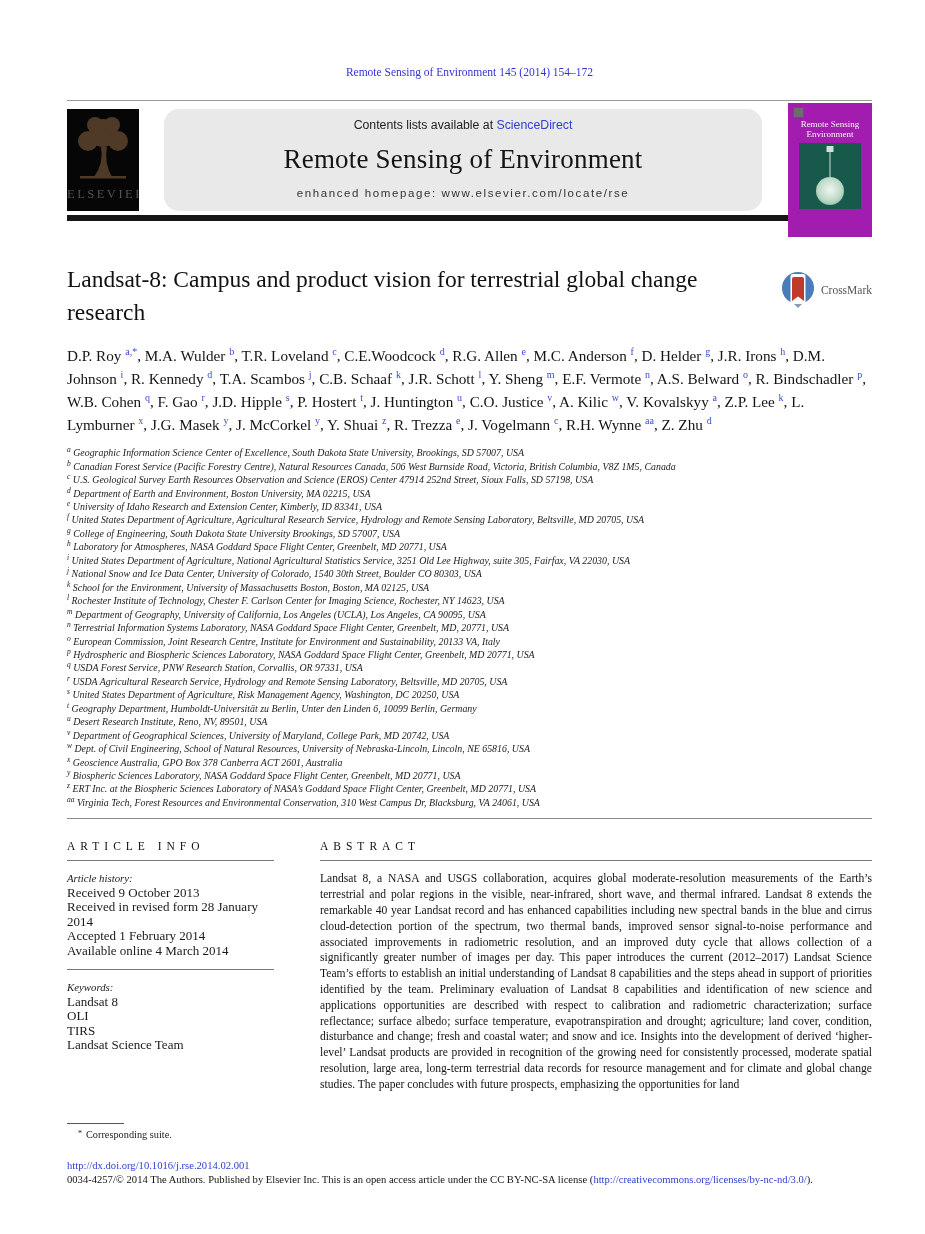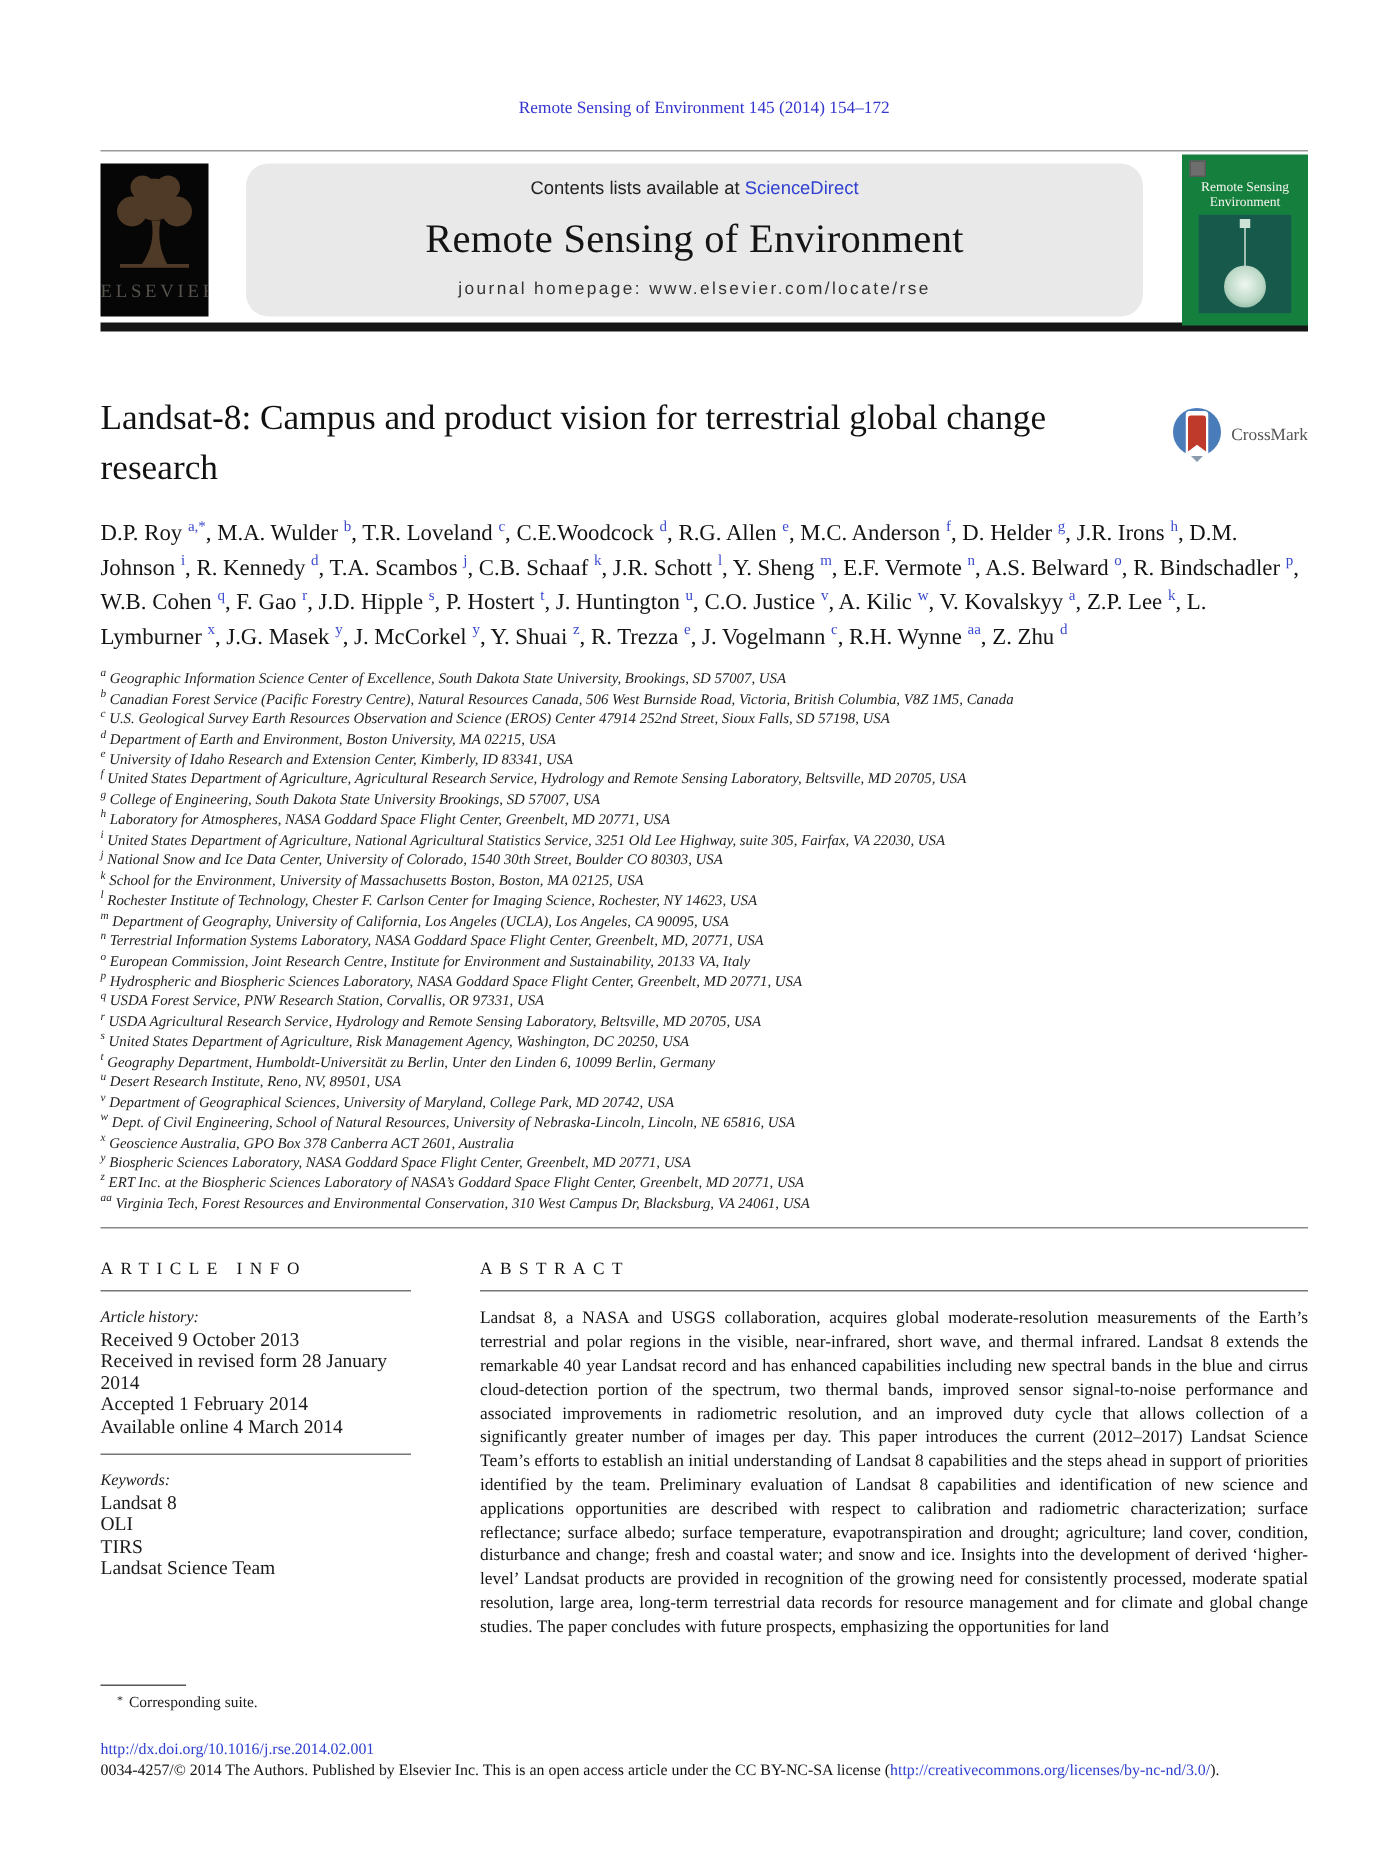--- a/index.html
+++ b/index.html
@@ -14,21 +14,21 @@
   .elsevier{position:absolute;left:0;top:8px;width:72px;height:102px;background:#060606;overflow:hidden;text-align:center;}
   .elsevier svg{display:block;margin:4px auto 0;}
   .els-label{font-size:12.5px;letter-spacing:2.5px;color:#56524c;margin-top:-2px;font-family:"Liberation Serif",serif;}
   .hdr-center{position:absolute;left:97px;right:110px;top:8px;height:102px;background:#e9e9e9;
     display:flex;flex-direction:column;justify-content:space-between;align-items:center;
     padding:9px 0 12px;box-sizing:border-box;border-radius:15px;}
   .contents-line{font-family:"Liberation Sans",sans-serif;font-size:12.3px;color:#222;}
   .contents-line .link{cursor:pointer;}
   .journal-title{font-size:27px;color:#141414;letter-spacing:0.2px;}
   .homepage{font-family:"Liberation Sans",sans-serif;font-size:11.5px;letter-spacing:1.6px;color:#333;cursor:pointer;}
-  .cover{position:absolute;right:0;top:1.5px;width:84px;height:114px;background:#15803d;overflow:hidden;cursor:pointer;}
+  .cover{position:absolute;right:0;top:1.5px;width:84px;height:134px;background:#a21caf;overflow:hidden;cursor:pointer;}
   .cover-mark{position:absolute;left:5px;top:4px;width:9px;height:9px;background:#6e6e6e;border:1px solid #5a5a5a;}
   .cover-title{position:absolute;top:16px;left:0;right:0;text-align:center;color:#f4f4f0;font-size:9px;line-height:10.5px;}
   .cover-art{position:absolute;left:11px;top:40px;}
 
   .black-bar{margin-top:3px;height:6px;background:#161616;}
 
   
   .title-row{display:flex;justify-content:space-between;align-items:flex-start;margin-top:42px;}
   h1{margin:0;font-size:23.5px;font-weight:400;line-height:1.4;color:#111;width:655px;}
   .crossmark{display:flex;align-items:center;gap:6px;margin-top:8px;cursor:pointer;}
@@ -87,21 +87,21 @@
       </svg>
       <div class="els-label">ELSEVIER</div>
     </div>
 
     <div class="hdr-center">
       <div class="contents-line">
         <span>Contents lists available at</span>
         <span class="link">ScienceDirect</span>
       </div>
       <div class="journal-title">Remote Sensing of Environment</div>
-      <div class="homepage">journal homepage: www.elsevier.com/locate/rse</div>
+      <div class="homepage">enhanced homepage: www.elsevier.com/locate/rse</div>
     </div>
 
     <div class="cover">
       <div class="cover-mark"></div>
       <div class="cover-title">
         <div>Remote Sensing</div>
         <div>Environment</div>
       </div>
       <svg class="cover-art" width="62" height="66" viewBox="0 0 62 66">
         <defs>

